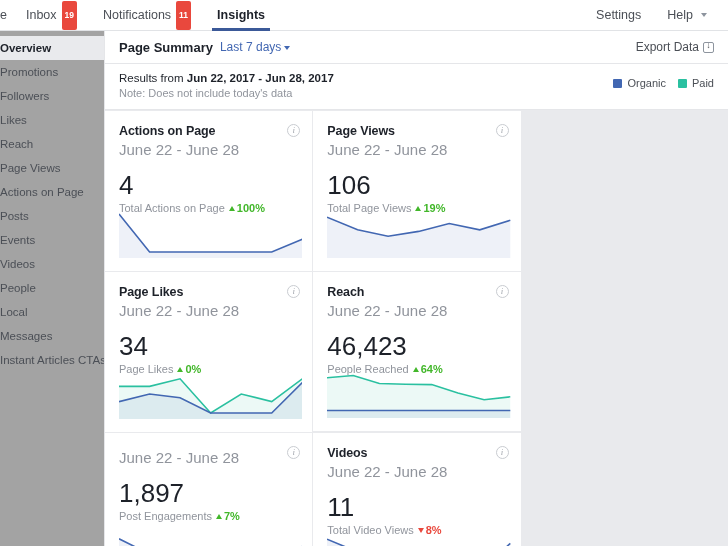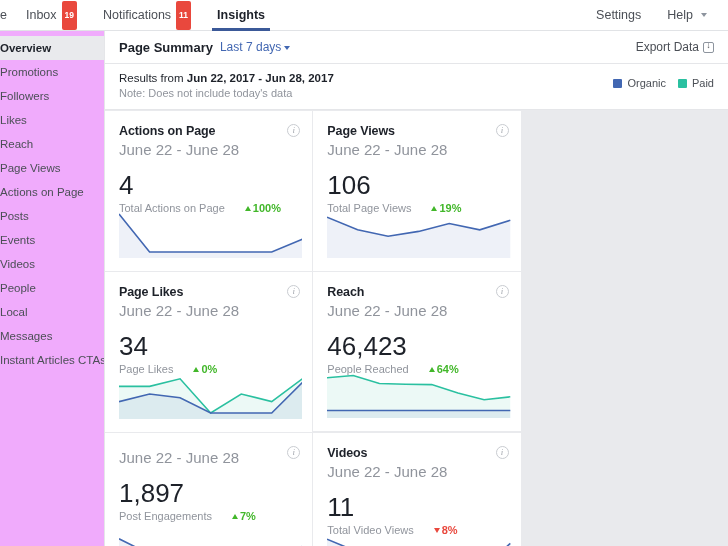--- a/index.html
+++ b/index.html
@@ -60,21 +60,21 @@
     border-top: 4px solid #8d949e;
     margin-left: 3px;
   }
 
   
   .page { display: flex; height: 515px; background: #ffffff; }
 
   
   .sidebar {
     width: 105px;
-    background: #f0abfc;
+    background: #a3a3a3;
     border-right: 1px solid #e5e6e9;
     padding-top: 5px;
     flex: 0 0 105px;
     overflow: hidden;
   }
   .side-item {
     height: 24px;
     display: flex; align-items: center;
     font-size: 11.5px;
     color: #4b4f56;
@@ -156,21 +156,21 @@
     height: 160px;
     background: #ffffff;
     padding: 13px 14px 0 14px;
     position: relative;
     cursor: pointer;
   }
   .card.row2 { height: 159px; }
   .card-title { font-size: 12.5px; font-weight: bold; color: #1d2129; letter-spacing: -0.1px; }
   .card-date { font-size: 15px; color: #90949c; margin-top: 3px; }
   .card-value { font-size: 26px; color: #1d2129; margin-top: 12px; line-height: 30px; font-weight: 400; }
-  .card-metric { font-size: 11px; color: #90949c; margin-top: 2px; display: flex; align-items: center; gap: 20px; }
+  .card-metric { font-size: 11px; color: #90949c; margin-top: 2px; display: flex; align-items: center; gap: 4px; }
   .delta { font-weight: bold; display: inline-flex; align-items: center; gap: 2px; }
   .delta.up { color: #42b72a; }
   .delta.down { color: #e9483d; }
   .tri-up {
     width: 0; height: 0;
     border-left: 3.5px solid transparent;
     border-right: 3.5px solid transparent;
     border-bottom: 5px solid #42b72a;
   }
   .tri-down {

